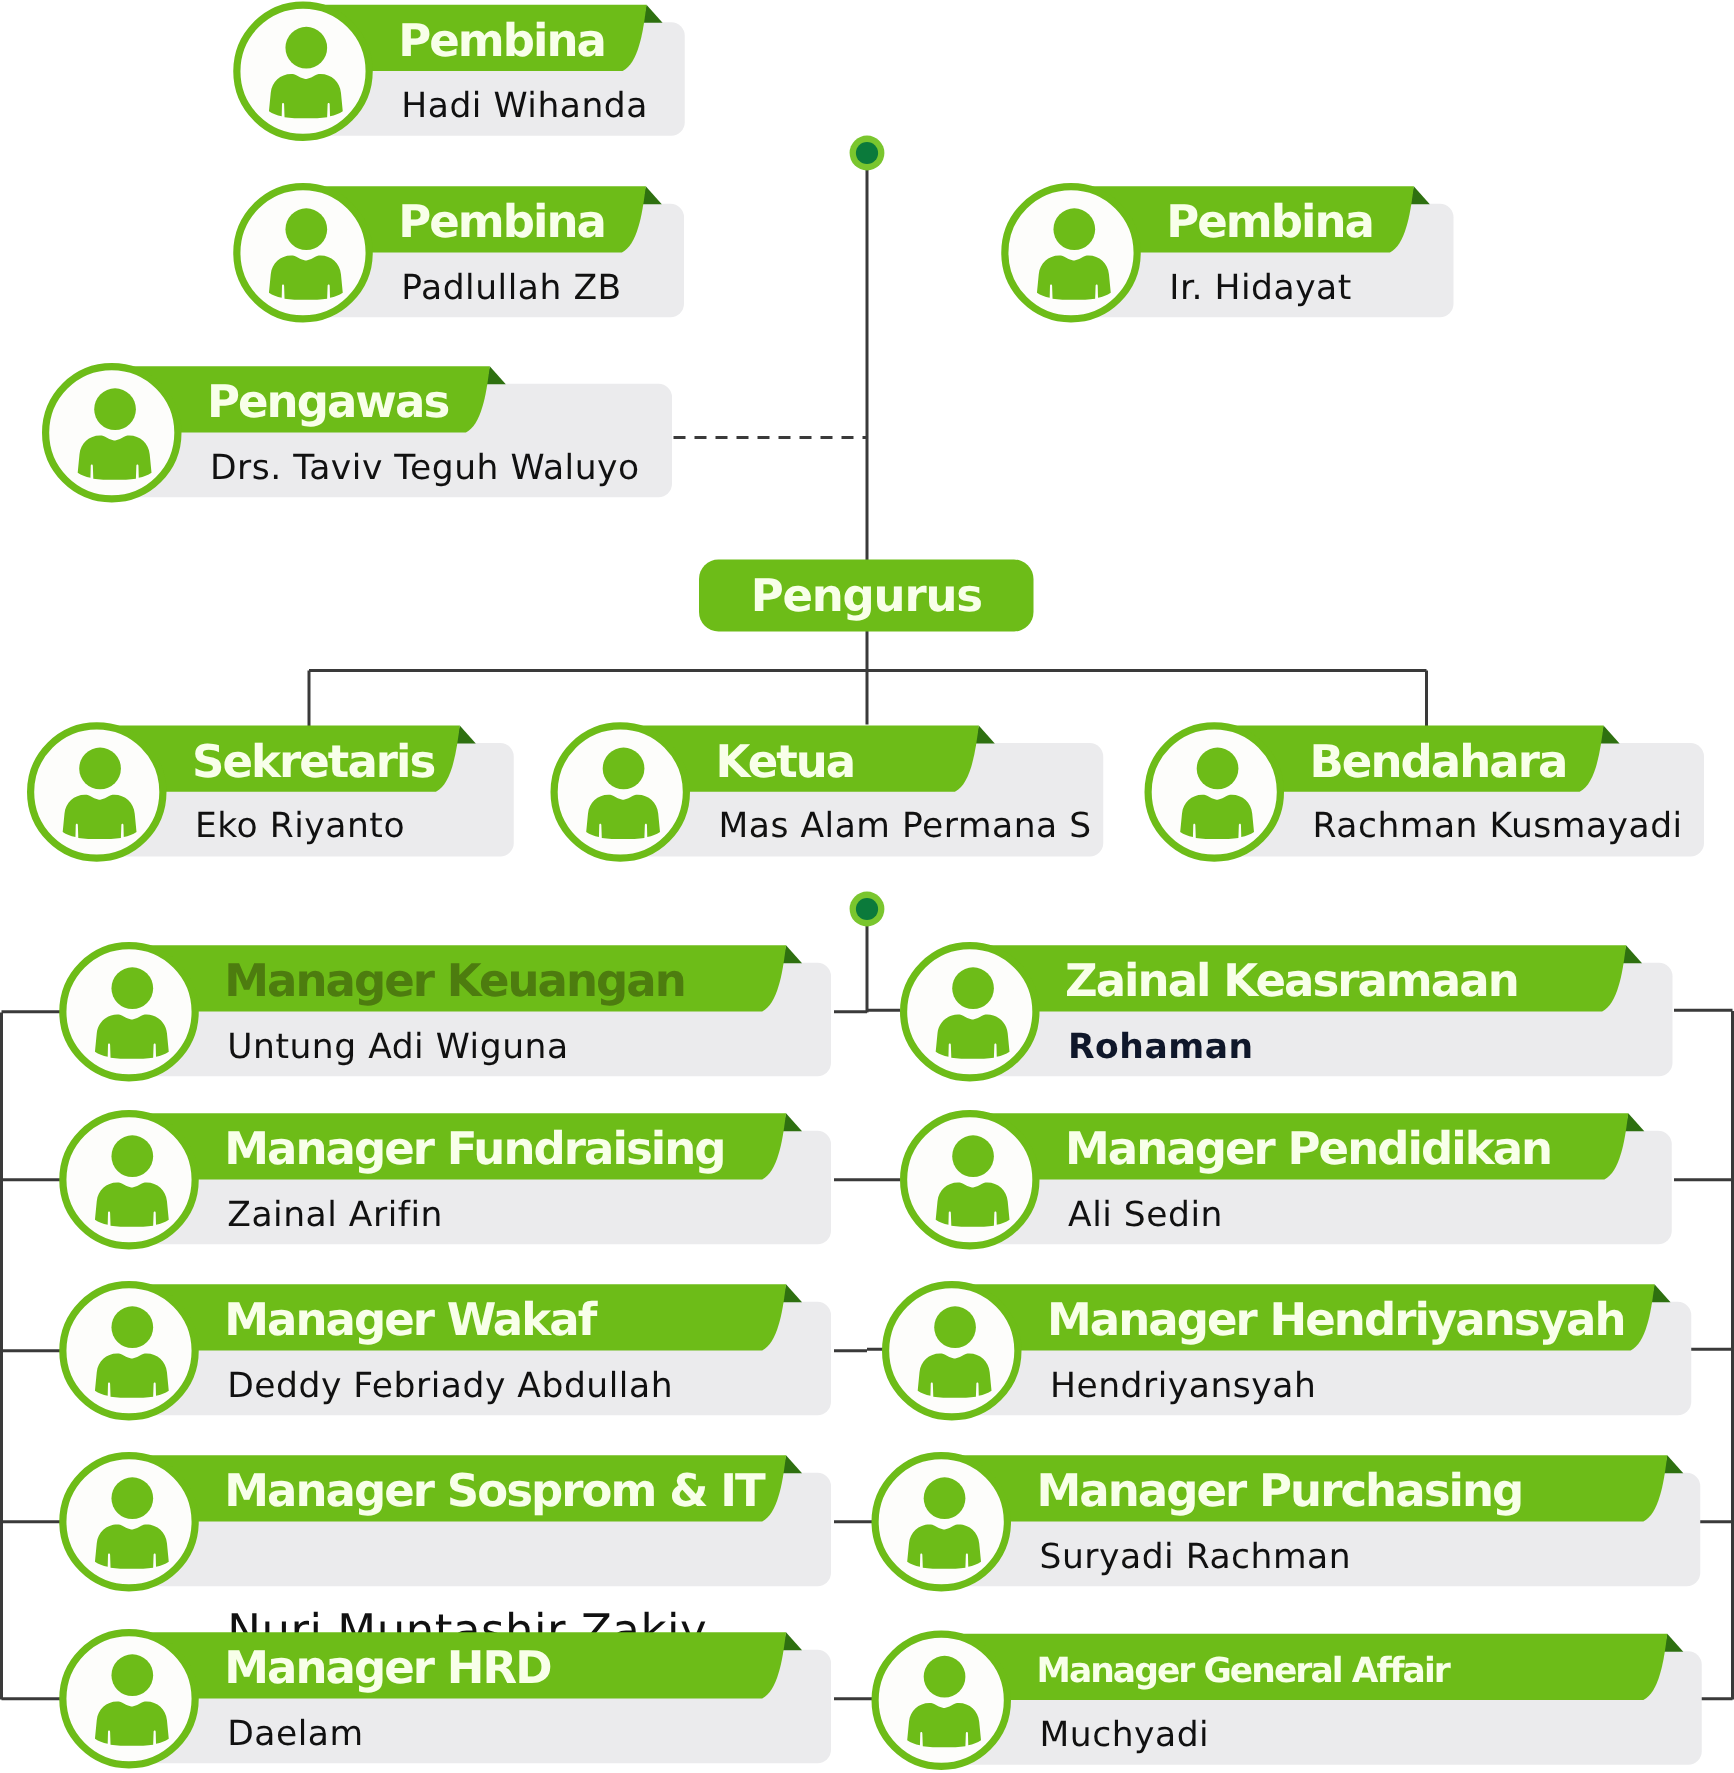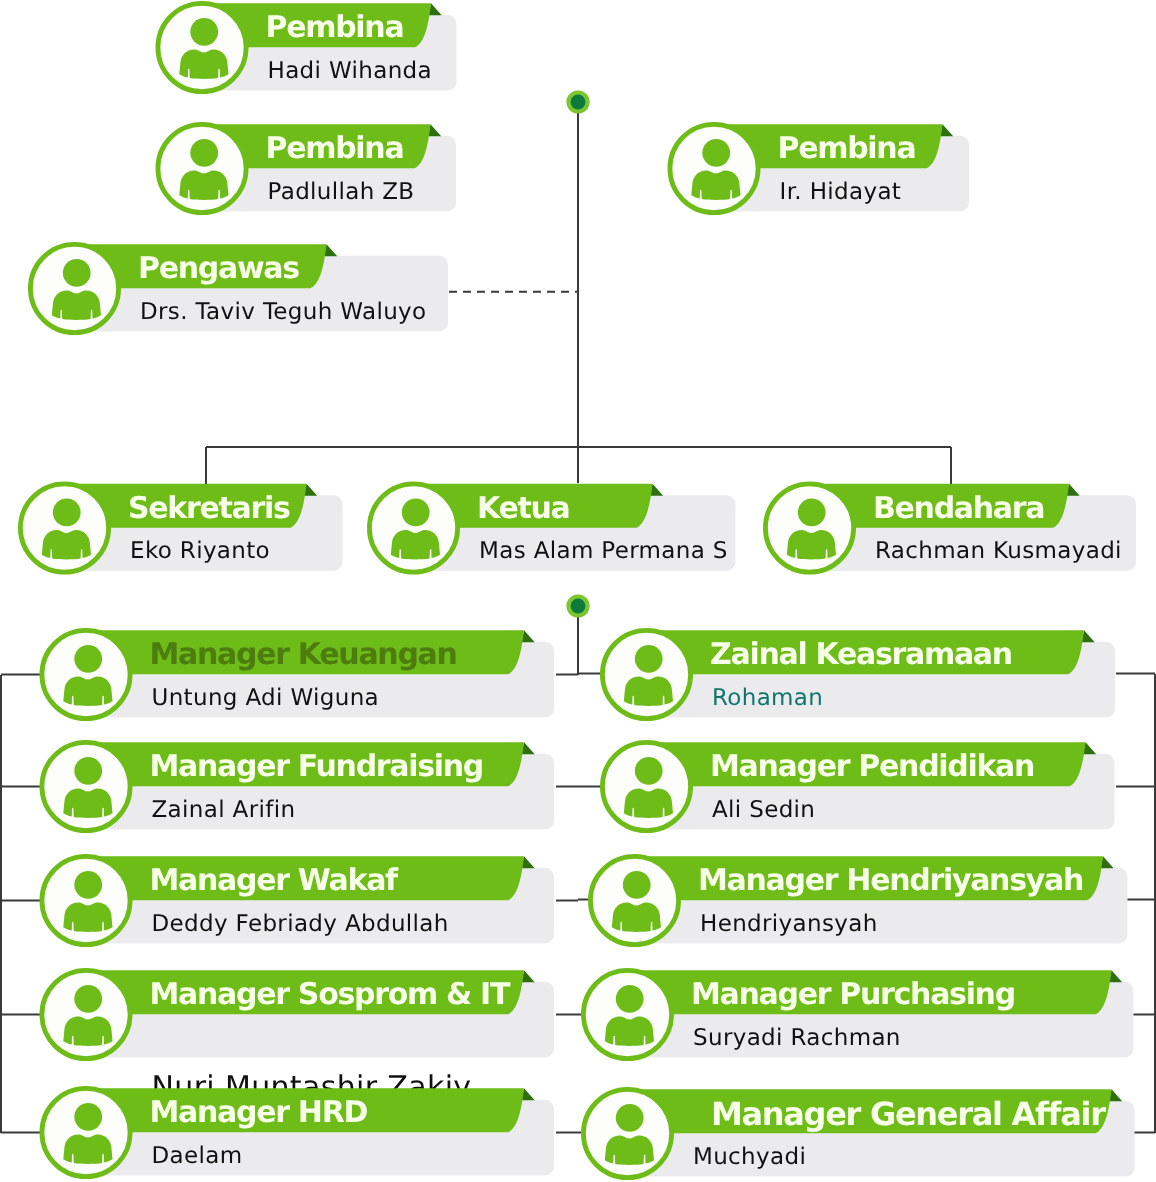--- a/index.html
+++ b/index.html
@@ -258,21 +258,21 @@
         <path d="M 638 630.2 L 1084 630.2 C 1081.7 649.5 1078.3 669.1999999999999 1068.1 674.3 L 638 674.3 Z" fill="#6dbc18"></path>
         <g>
           <circle cx="646.5" cy="674.5" r="44.1" fill="#fdfdfb" stroke="#6dbc18" stroke-width="4.8"></circle>
           <g transform="translate(646.5,674.5) scale(1)">
             <circle cx="2.2" cy="-15.7" r="13.9" fill="#6dbc18"></circle>
             <path d="M 3.2 5.2 c -2.4 0 -4.3 -0.7 -6.4 -1.9 c -1.7 -1.0 -3.0 -1.4 -4.7 -1.4 c -7.2 0 -12.9 5.4 -13.6 12.4 l -1.2 12.4 c 2.4 1.6 5.2 2.7 8.5 3.3 l 0.2 -8.0 c 0.03 -1.1 1.35 -1.1 1.4 0 l 0.3 8.6 c 4.1 0.6 8.8 0.8 14.2 0.8 c 5.4 0 10.1 -0.2 14.2 -0.8 l 0.3 -8.6 c 0.05 -1.1 1.37 -1.1 1.4 0 l 0.2 8.0 c 3.3 -0.6 6.1 -1.7 8.5 -3.3 l -1.2 -12.4 c -0.7 -7.0 -6.4 -12.4 -13.6 -12.4 c -1.7 0 -3.0 0.4 -4.7 1.4 c -2.1 1.2 -4.0 1.9 -6.4 1.9 z" fill="#6dbc18"></path>
           </g>
         </g>
       </svg>
       <div class="ctitle" style="left: 710px; top: 633.4px; font-size: 30px; line-height: 44.1px; color: rgb(248, 255, 233);">Zainal Keasramaan</div>
-      <div class="cname" style="left: 712px; top: 676.8px; font-size: 23px; line-height: 43.2px; color: #0f766e;">Rohaman</div>
+      <div class="cname" style="left: 712px; top: 676.8px; font-size: 23px; line-height: 43.2px; color: #0f172a; font-weight: bold;">Rohaman</div>
     </div>
     <div class="card">
       <svg width="1156" height="1182">
         <rect x="646.5" y="753.8" width="468" height="75.70000000000005" rx="9" ry="9" fill="#ebebed"></rect>
         <path d="M 1085.5 742.2 L 1096.2 754.2 L 1082.9 754.2 Z" fill="#2e7010"></path>
         <path d="M 638 742.2 L 1085.5 742.2 C 1083.2 761.5 1079.8 781.1999999999999 1069.6 786.3 L 638 786.3 Z" fill="#6dbc18"></path>
         <g>
           <circle cx="646.5" cy="786.5" r="44.1" fill="#fdfdfb" stroke="#6dbc18" stroke-width="4.8"></circle>
           <g transform="translate(646.5,786.5) scale(1)">
             <circle cx="2.2" cy="-15.7" r="13.9" fill="#6dbc18"></circle>
@@ -321,16 +321,19 @@
         <path d="M 1111.5 1089.2 L 1122.2 1101.2 L 1108.9 1101.2 Z" fill="#2e7010"></path>
         <path d="M 619 1089.2 L 1111.5 1089.2 C 1109.2 1108.5 1105.8 1128.2 1095.6 1133.3 L 619 1133.3 Z" fill="#6dbc18"></path>
         <g>
           <circle cx="627.5" cy="1133.5" r="44.1" fill="#fdfdfb" stroke="#6dbc18" stroke-width="4.8"></circle>
           <g transform="translate(627.5,1133.5) scale(1)">
             <circle cx="2.2" cy="-15.7" r="13.9" fill="#6dbc18"></circle>
             <path d="M 3.2 5.2 c -2.4 0 -4.3 -0.7 -6.4 -1.9 c -1.7 -1.0 -3.0 -1.4 -4.7 -1.4 c -7.2 0 -12.9 5.4 -13.6 12.4 l -1.2 12.4 c 2.4 1.6 5.2 2.7 8.5 3.3 l 0.2 -8.0 c 0.03 -1.1 1.35 -1.1 1.4 0 l 0.3 8.6 c 4.1 0.6 8.8 0.8 14.2 0.8 c 5.4 0 10.1 -0.2 14.2 -0.8 l 0.3 -8.6 c 0.05 -1.1 1.37 -1.1 1.4 0 l 0.2 8.0 c 3.3 -0.6 6.1 -1.7 8.5 -3.3 l -1.2 -12.4 c -0.7 -7.0 -6.4 -12.4 -13.6 -12.4 c -1.7 0 -3.0 0.4 -4.7 1.4 c -2.1 1.2 -4.0 1.9 -6.4 1.9 z" fill="#6dbc18"></path>
           </g>
         </g>
       </svg>
-      <div class="ctitle" style="left: 691px; top: 1092.4px; font-size: 32px; line-height: 44.1px; color: rgb(248, 255, 233); margin-left: 20px;">Manager General Affair</div>
+      <div class="ctitle" style="left: 691px; top: 1092.4px; font-size: 23px; line-height: 44.1px; color: rgb(248, 255, 233);">Manager General Affair</div>
       <div class="cname" style="left: 693px; top: 1135.8px; font-size: 23px; line-height: 43.2px; color: rgb(17, 17, 17);">Muchyadi</div>
+    </div>
+    <div class="rootnode" style="left: 466px; top: 373px; width: 223px; height: 48px; background: rgb(109, 188, 24);">
+      <span style="font-family: &quot;DejaVu Sans&quot;, sans-serif; font-size: 30px; color: rgb(248, 255, 233); letter-spacing: -0.8px;">Pengurus</span>
     </div>
   </div>
 
 </body></html>

